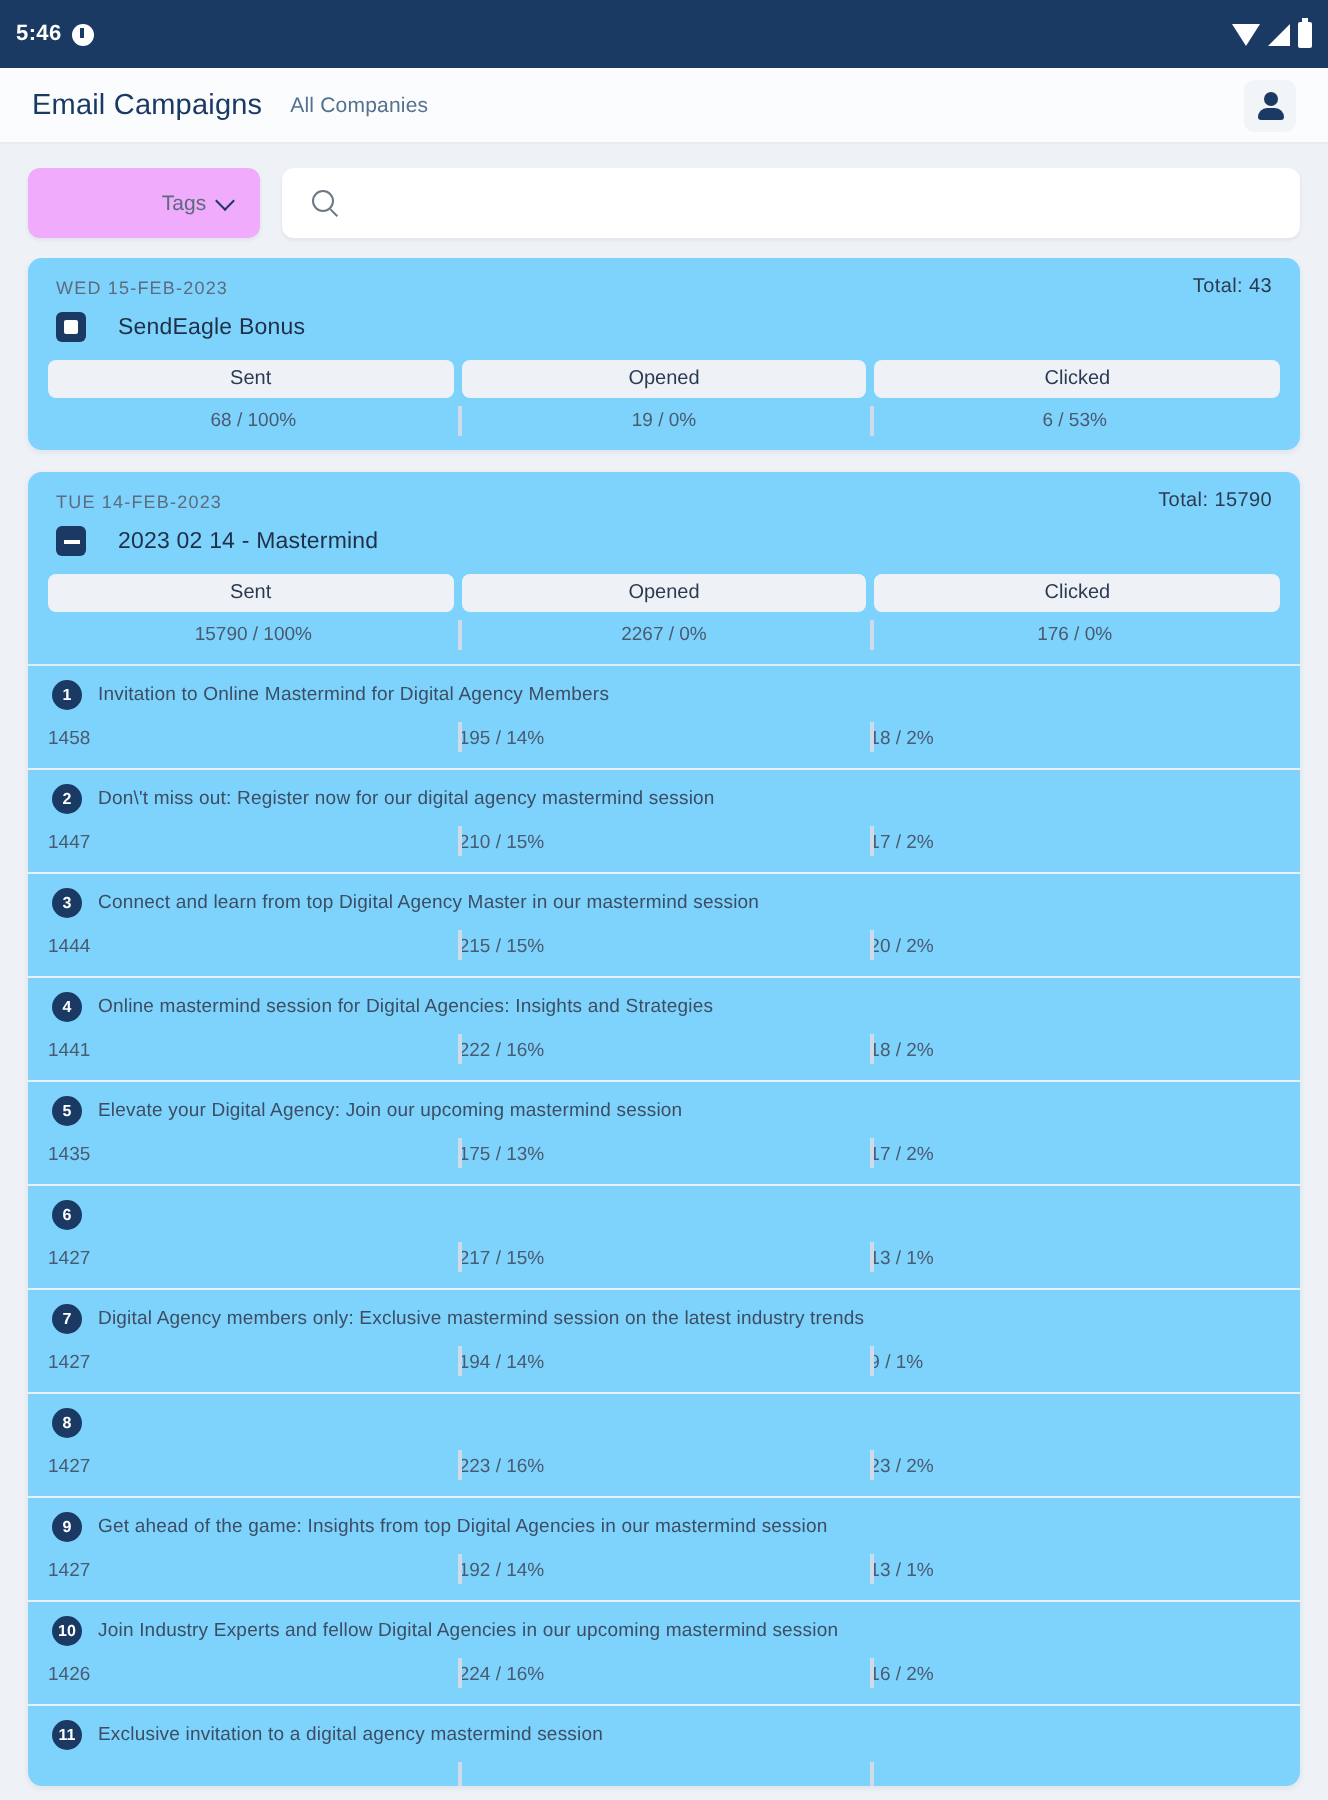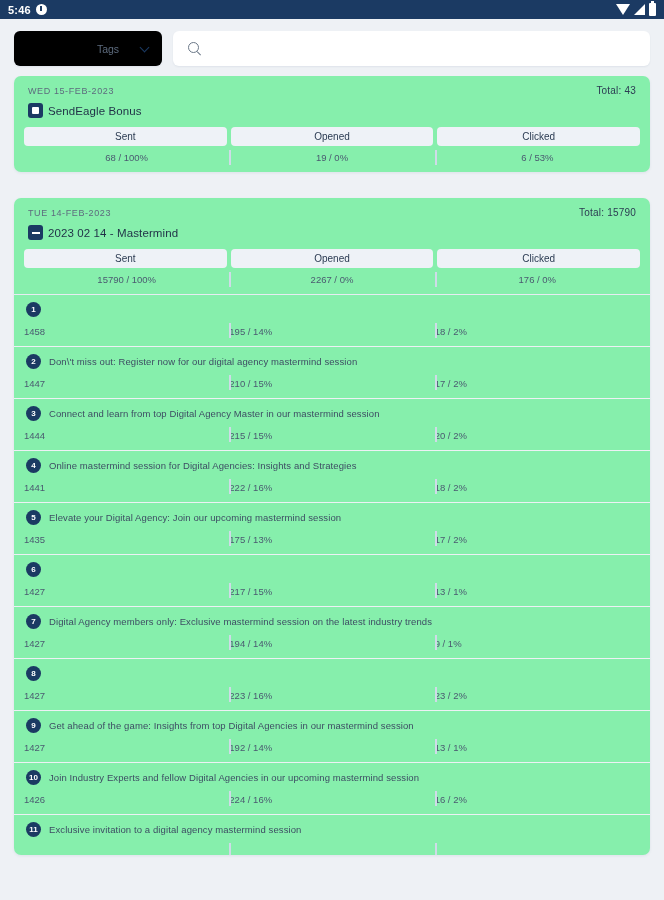--- a/index.html
+++ b/index.html
@@ -14,21 +14,21 @@
     width: 664px;
     height: 900px;
     position: relative;
     background: #eef1f5;
     display: flex;
     flex-direction: column;
   }
 
   
   .status-bar {
-    height: 19px;
+    height: 34px;
     background: #1b3a63;
     color: #ffffff;
     display: flex;
     align-items: center;
     justify-content: space-between;
     padding: 0 8px;
     flex: 0 0 auto;
   }
   .status-left { display: flex; align-items: center; gap: 5px; }
   .status-time { font-size: 11px; font-weight: bold; letter-spacing: .2px; }
@@ -102,22 +102,22 @@
   .avatar-stack { display: flex; flex-direction: column; align-items: center; }
 
   
   .filter-row {
     display: flex;
     gap: 11px;
     padding: 12px 14px 10px 14px;
     flex: 0 0 auto;
   }
   .tags-select {
-    width: 148px; height: 35px;
-    background: #000000;
+    width: 116px; height: 35px;
+    background: #f0abfc;
     border-radius: 6px;
     display: flex; align-items: center; justify-content: center;
     position: relative;
     box-shadow: 0 1px 2px rgba(27,58,99,.07);
     padding-left: 40px;
   }
   .tags-label { font-size: 10.5px; color: #5d6b7e; }
   .chevron-down {
     position: absolute; right: 14px; top: 13px;
     width: 7px; height: 7px;
@@ -152,38 +152,38 @@
 
   
   .scroll-area {
     flex: 1 1 auto;
     overflow: hidden;
     padding: 0 14px 0 14px;
   }
 
   
   .card {
-    background: #86efac;
+    background: #7dd3fc;
     border-radius: 7px;
     box-shadow: 0 1px 3px rgba(27,58,99,.08);
-    margin-bottom: 26px;
+    margin-bottom: 11px;
     overflow: hidden;
   }
   .card-head {
     display: flex; align-items: center; justify-content: space-between;
     padding: 9px 14px 2px 14px;
   }
   .card-date {
     font-size: 9px; color: #5d6b7e; letter-spacing: .6px;
   }
   .card-total {
     font-size: 10px; color: #2b3b52; letter-spacing: .2px;
   }
   .card-title-row {
-    display: flex; align-items: center; gap: 5px;
+    display: flex; align-items: center; gap: 16px;
     padding: 5px 14px 9px 14px;
   }
   .campaign-icon {
     width: 15px; height: 15px; border-radius: 3px;
     background: #1b3a63;
     display: flex; align-items: center; justify-content: center;
     flex: 0 0 auto;
   }
   .campaign-icon .glyph-square {
     width: 7px; height: 7px; background: #ffffff; border-radius: 1px;
@@ -272,20 +272,31 @@
       <span class="status-time">5:46</span>
       <span class="status-dot-icon"></span>
     </div>
     <div class="status-right">
       <span class="icon-wifi"></span>
       <span class="icon-signal"></span>
       <span class="icon-battery"></span>
     </div>
   </div>
 
+  <div class="app-bar">
+    <span class="app-title">Email Campaigns</span>
+    <span class="app-subtitle">All Companies</span>
+    <span class="app-bar-spacer"></span>
+    <span class="avatar-btn">
+      <span class="avatar-stack">
+        <span class="avatar-icon-head"></span>
+        <span class="avatar-icon-body"></span>
+      </span>
+    </span>
+  </div>
 
   <div class="filter-row">
     <div class="tags-select">
       <span class="tags-label">Tags</span>
       <span class="chevron-down"></span>
     </div>
     <div class="search-box">
       <span class="search-icon-wrap"></span>
       <input class="search-input" type="text" value="" placeholder="" style="">
     </div>
@@ -335,20 +346,21 @@
       <div class="stat-values">
         <span class="stat-val-cell">15790 / 100%</span>
         <span class="stat-val-cell">2267 / 0%</span>
         <span class="stat-val-cell">176 / 0%</span>
       </div>
 
       <div>
         <div class="email-row">
           <div class="email-subject-line">
             <span class="rank-badge">1</span>
+            <span class="email-subject">Invitation to Online Mastermind for Digital Agency Members</span>
           </div>
           <div class="email-stats">
             <span class="email-stat-cell">1458</span>
             <span class="email-stat-cell">195 / 14%</span>
             <span class="email-stat-cell">18 / 2%</span>
           </div>
         </div>
         <div class="email-row">
           <div class="email-subject-line">
             <span class="rank-badge">2</span>

